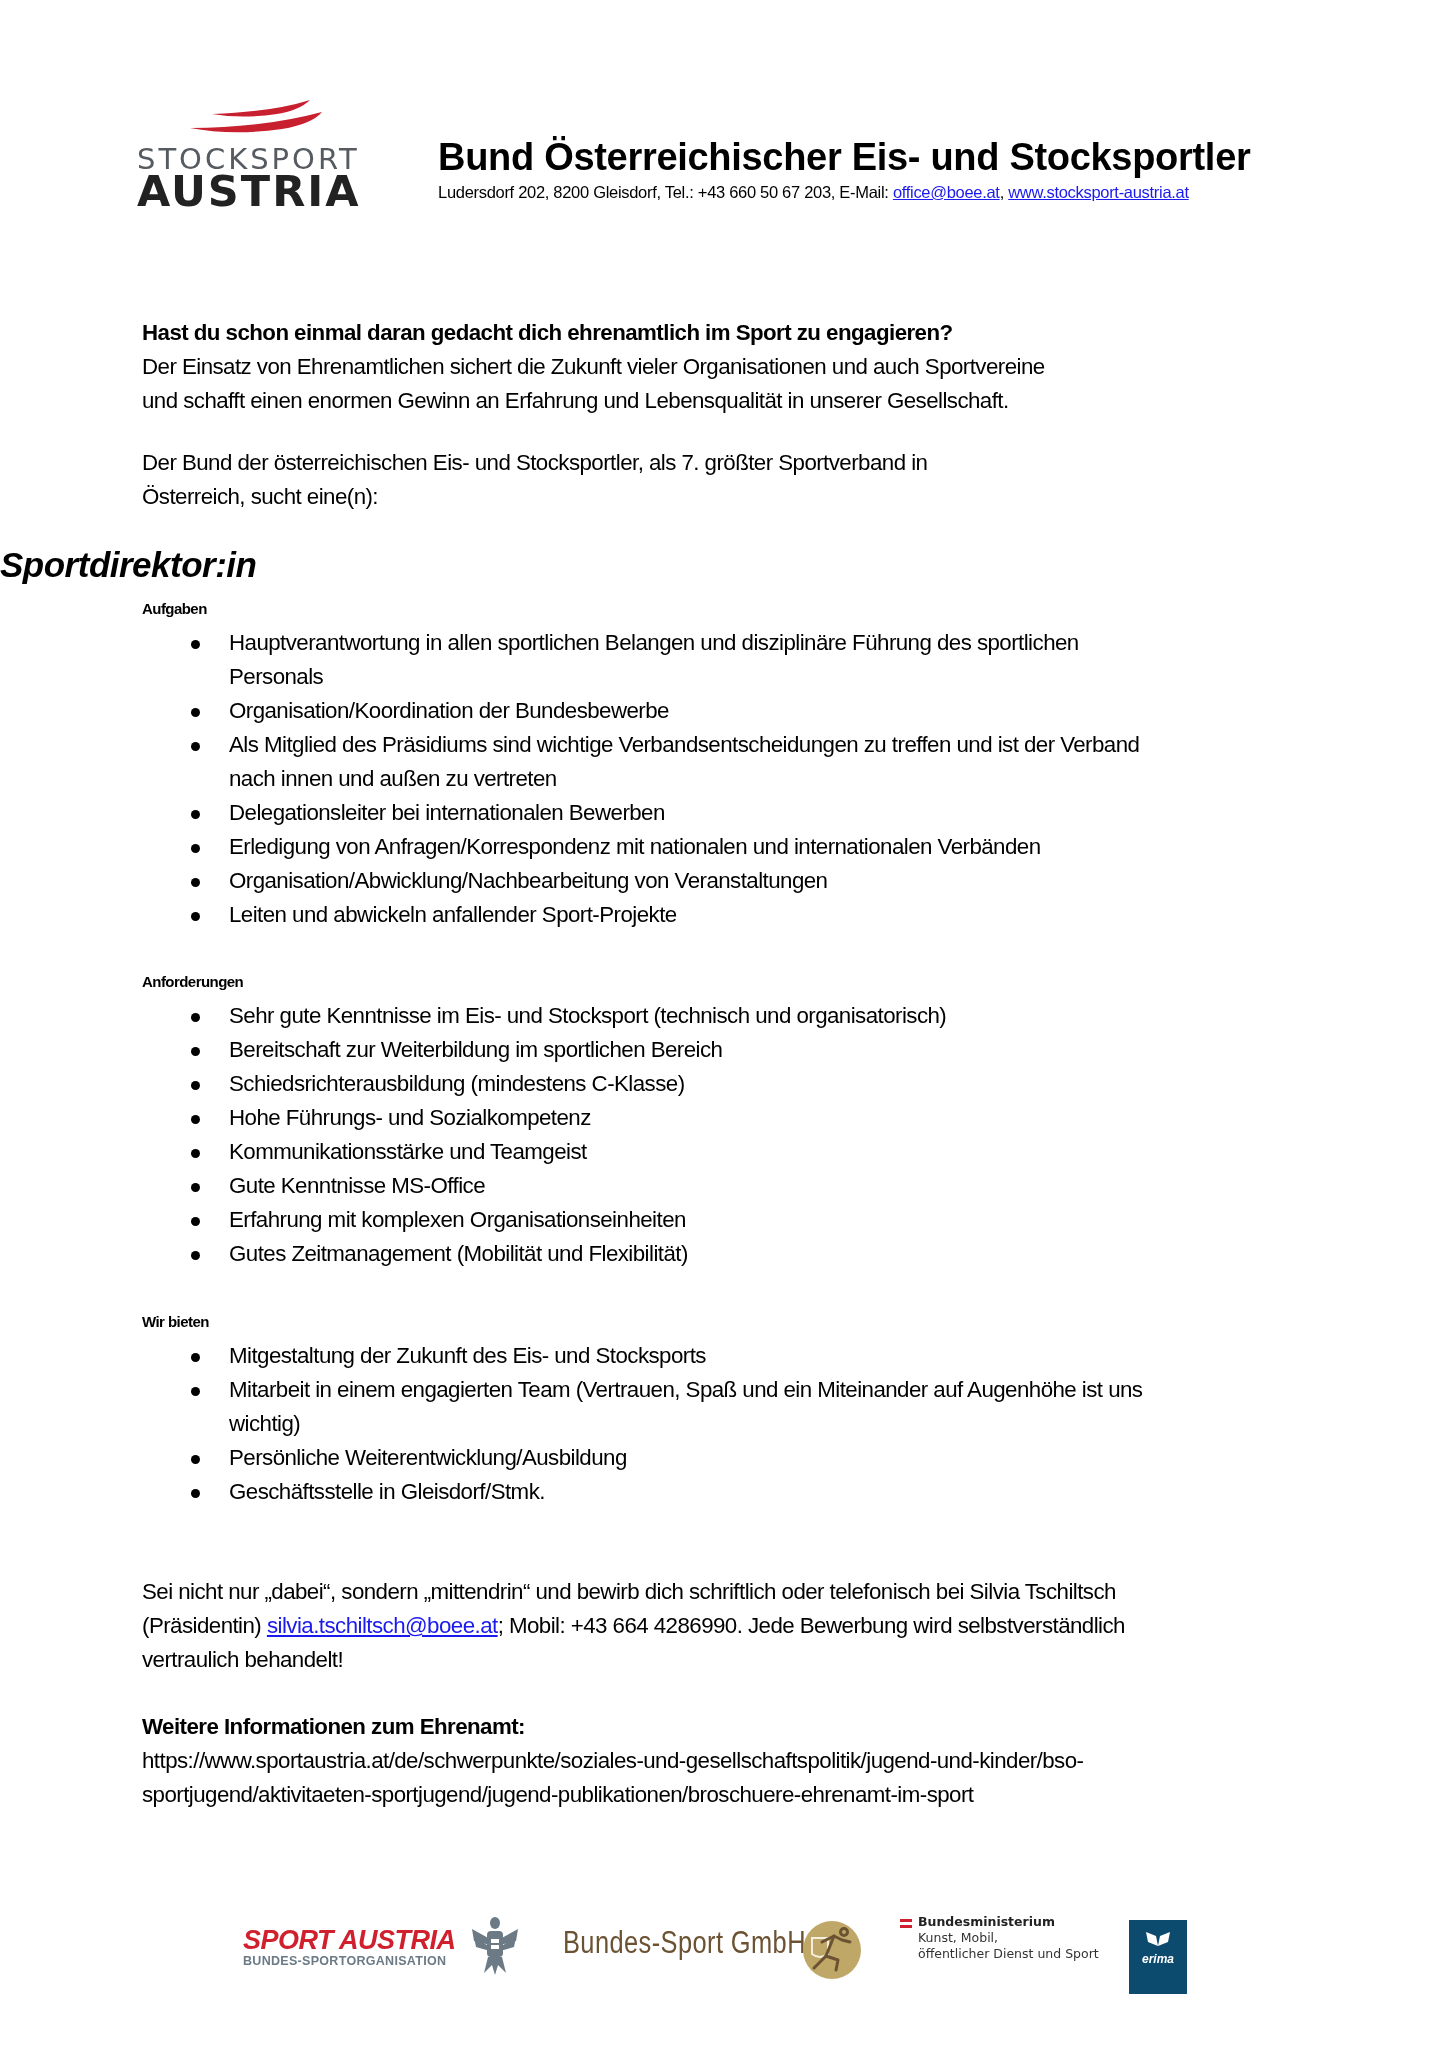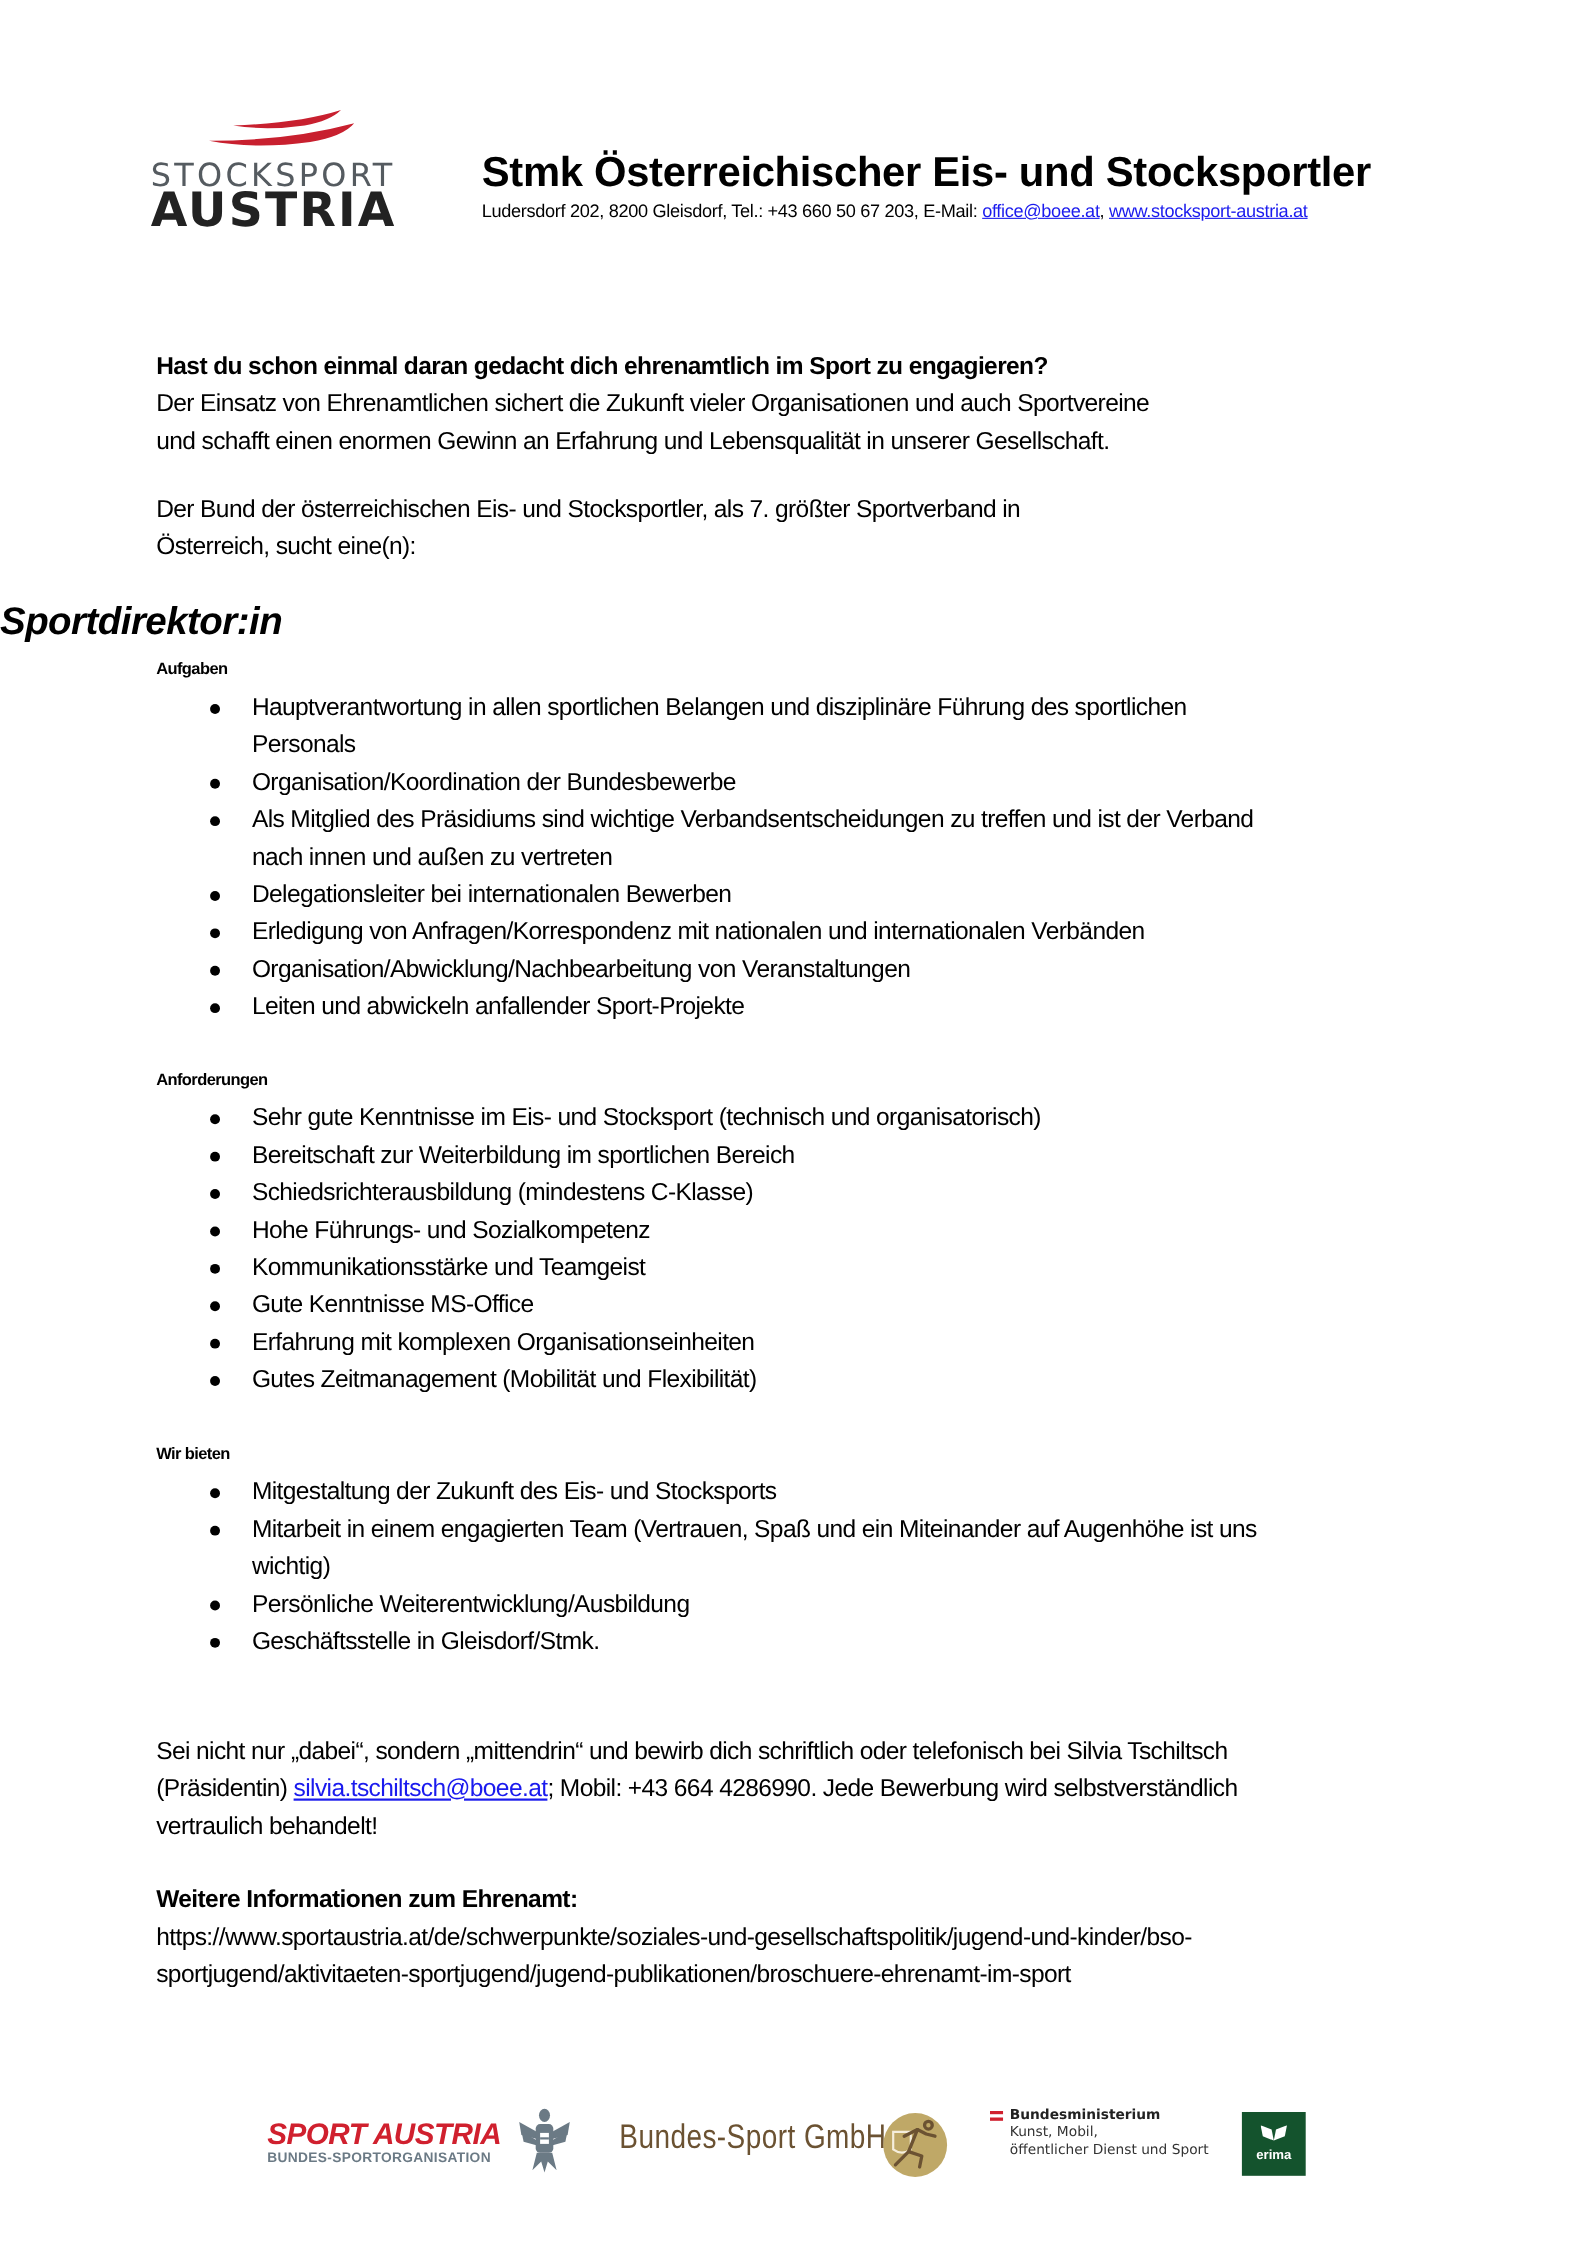--- a/index.html
+++ b/index.html
@@ -42,37 +42,37 @@
   #sportaustria { left: 243px; top: 1925px; }
   #sportaustria .t1 { font-size: 27px; font-weight: bold; font-style: italic; color: #d0202e; letter-spacing: -0.5px; white-space: nowrap; }
   #sportaustria .t2 { font-size: 12.5px; font-weight: bold; color: #6b7a85; letter-spacing: 0.3px; white-space: nowrap; margin-top: -2px; }
   #eagle { left: 470px; top: 1915px; width: 50px; height: 62px; }
   #bsg { left: 563px; top: 1925px; font-size: 31px; color: #6b5232; white-space: nowrap; font-family: "Liberation Sans", sans-serif; transform: scaleX(0.82); transform-origin: left top; letter-spacing: 0.5px; }
   #bsg-badge { left: 802px; top: 1920px; width: 60px; height: 60px; }
   #ministry { left: 900px; top: 1914px; }
   #ministry .flag { position: absolute; left: 0; top: 5px; width: 12px; height: 10px; }
   #ministry .txt { position: absolute; left: 18px; top: 0; font-size: 12.5px; line-height: 16px; color: #333; white-space: nowrap; font-family: "DejaVu Sans", sans-serif; }
   #ministry .txt .b { font-weight: bold; color: #222; }
-  #erima { left: 1129px; top: 1920px; width: 58px; height: 58px; background: #14532d; }
+  #erima { left: 1129px; top: 1920px; width: 58px; height: 74px; background: #0c4a6e; font-style: italic; }
   #erima .wing { position: absolute; left: 17px; top: 12px; width: 24px; height: 16px; }
   #erima .name { position: absolute; left: 0; width: 58px; top: 32px; text-align: center; color: #fff; font-size: 12px; font-weight: bold; }
 </style>
 </head>
 <body>
 
 <div id="logo" class="abs">
   <svg class="swoosh" viewBox="0 0 150 40">
     <path d="M30 16 Q90 14 128 2 Q118 12 95 16 Q60 21 30 16 Z" fill="#c8202f"></path>
     <path d="M8 30 Q80 30 140 14 Q130 26 100 31 Q50 38 8 30 Z" fill="#c8202f"></path>
   </svg>
   <div class="l1">STOCKSPORT</div>
   <div class="l2">AUSTRIA</div>
 </div>
 
-<div id="org-title" class="abs">Stmk Österreichischer Eis- und Stocksportler</div>
+<div id="org-title" class="abs">Bund Österreichischer Eis- und Stocksportler</div>
 <div id="org-contact" class="abs"><span>Ludersdorf 202, 8200 Gleisdorf, Tel.: +43 660 50 67 203, E-Mail: </span><a class="link">office@boee.at</a><span>, </span><a class="link">www.stocksport-austria.at</a></div>
 
 <div id="intro" class="abs body-text">
   <div class="bold">Hast du schon einmal daran gedacht dich ehrenamtlich im Sport zu engagieren?</div>
   <div>Der Einsatz von Ehrenamtlichen sichert die Zukunft vieler Organisationen und auch Sportvereine</div>
   <div>und schafft einen enormen Gewinn an Erfahrung und Lebensqualität in unserer Gesellschaft.</div>
 </div>
 
 <div id="intro2" class="abs body-text">
   <div>Der Bund der österreichischen Eis- und Stocksportler, als 7. größter Sportverband in</div>

